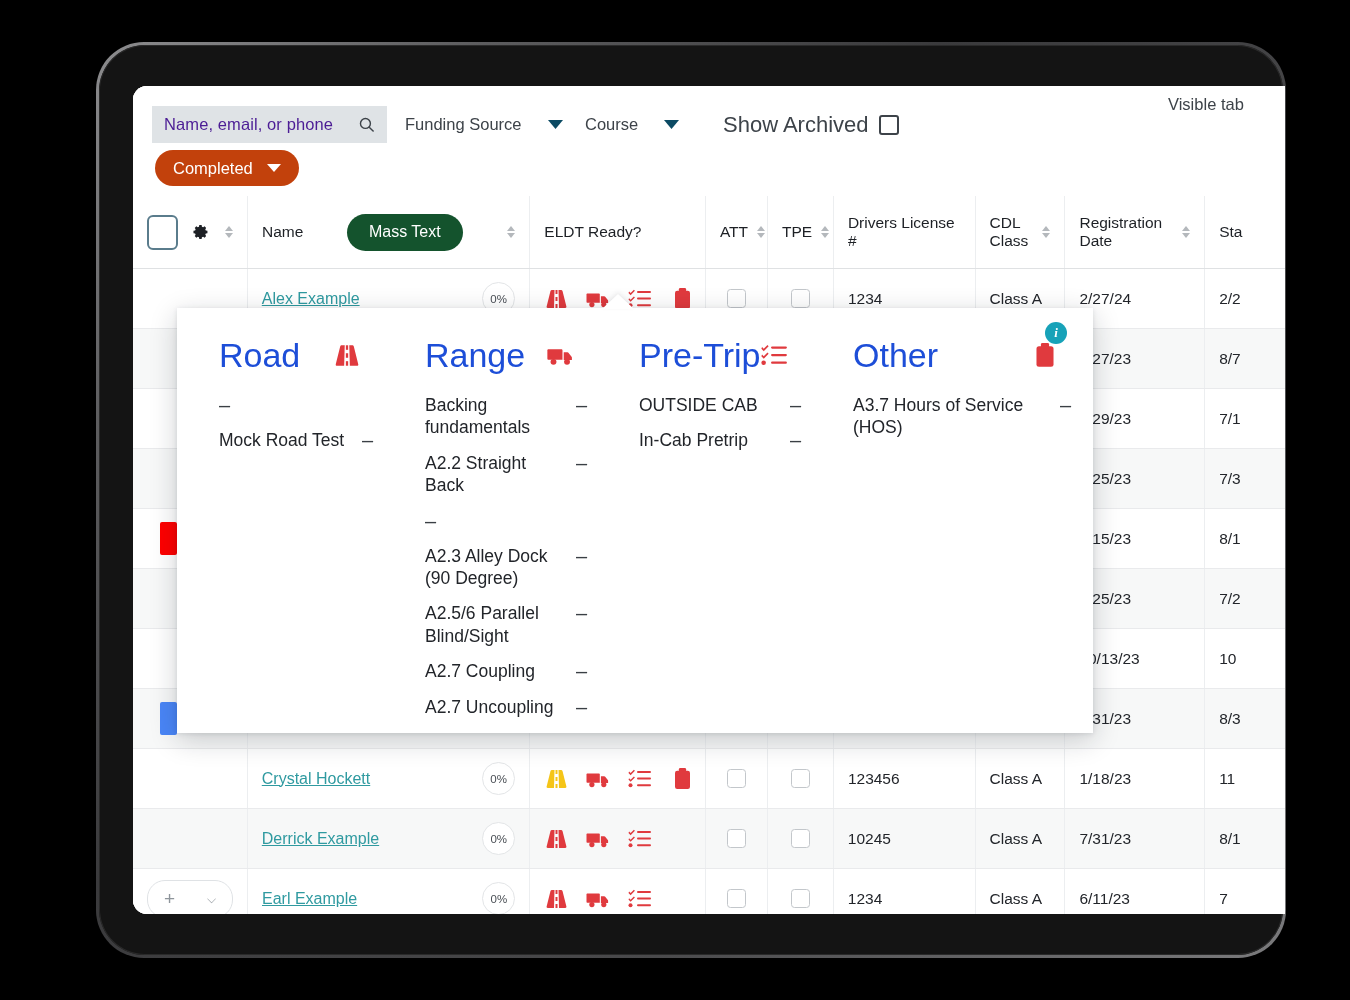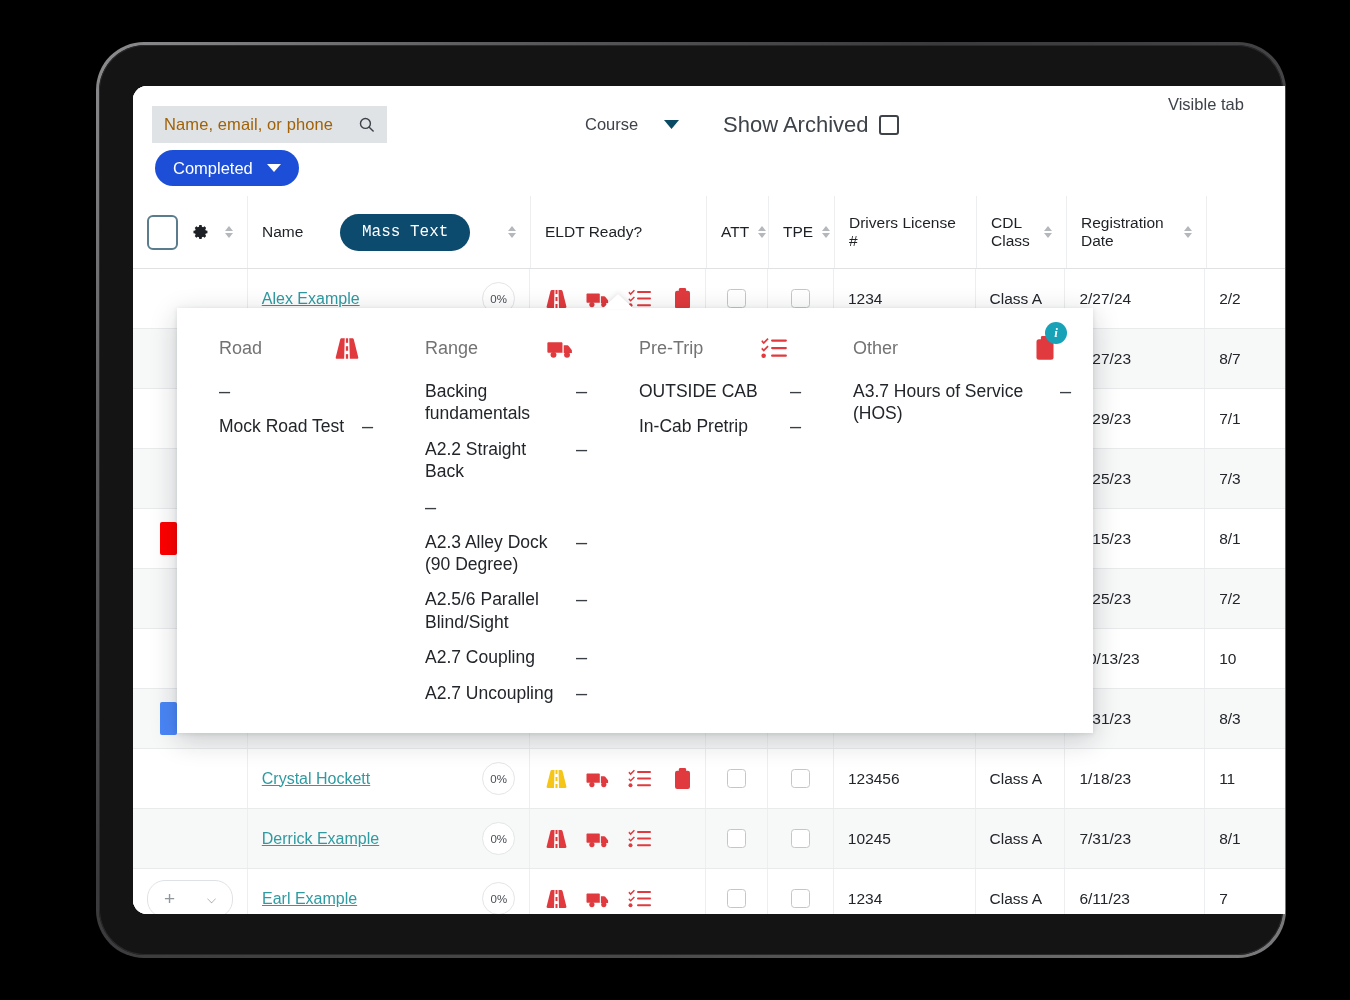--- a/index.html
+++ b/index.html
@@ -25,38 +25,38 @@
   }
   .screen-inner{position:relative;width:1152px;height:828px;background:#fff;}
 
   
   .toolbar{position:absolute;left:0;top:0;width:1152px;height:110px;background:#fff;}
   .search-box{
     position:absolute;left:19px;top:20px;width:235px;height:37px;
     background:#dfe3e6;display:flex;align-items:center;justify-content:space-between;
     padding:0 12px;box-sizing:border-box;
   }
-  .search-box .ph{font-size:16.5px;color:#a16207;letter-spacing:.1px;}
+  .search-box .ph{font-size:16.5px;color:#4c1d95;letter-spacing:.1px;}
   .search-ico{width:17px;height:17px;flex:none;}
   .filter{
     position:absolute;top:20px;height:37px;display:flex;align-items:center;gap:26px;
     font-size:16.5px;color:#3d4349;cursor:pointer;
   }
   .filter .cap{font-size:11px;color:#0b4a63;line-height:1;}
   #f-funding{left:272px;}
   #f-course{left:452px;}
   .archived{
     position:absolute;left:590px;top:20px;height:37px;display:flex;align-items:center;gap:10px;
     font-size:22px;color:#3d4349;
   }
   .archived .box{width:20px;height:20px;border:2px solid #3d4349;border-radius:3px;background:#fff;box-sizing:border-box;}
   .visible-tab{position:absolute;left:1035px;top:9px;font-size:16.5px;color:#3d4349;white-space:nowrap;}
 
   .pill{
-    position:absolute;left:22px;top:64px;height:36px;border-radius:18px;background:#1d4ed8;
+    position:absolute;left:22px;top:64px;height:36px;border-radius:18px;background:#c2410c;
     color:#fff;display:inline-flex;align-items:center;gap:14px;padding:0 18px;
     font-size:16.5px;cursor:pointer;
   }
   .pill .cap{font-size:11px;line-height:1;}
 
   
   .table{position:absolute;left:0;top:110px;width:1152px;}
   .row{display:flex;border-bottom:1px solid #e9eaec;min-height:59px;background:#fff;}
   .row.alt{background:#f7f8f8;}
   .row.head{min-height:72px;background:#fff;border-bottom:1px solid #dfe1e3;}
@@ -78,23 +78,23 @@
 
   .sortbox{display:flex;align-items:center;gap:8px;width:100%;justify-content:space-between;}
   .sorticon{width:9px;flex:none;display:flex;flex-direction:column;gap:2px;align-items:center;}
   .sorticon i{display:block;width:0;height:0;border-left:4.5px solid transparent;border-right:4.5px solid transparent;}
   .sorticon i.up{border-bottom:5px solid #b4b8bc;}
   .sorticon i.dn{border-top:5px solid #b4b8bc;}
 
   .hdr-chk{width:35px;height:35px;border:2px solid #5a7c8c;border-radius:6px;background:#fff;box-sizing:border-box;cursor:pointer;}
   .gear{width:20px;height:20px;}
   .masstext{
-    background:#0c4a6e;color:#fff;border-radius:19px;height:37px;padding:0 22px;
+    background:#14532d;color:#fff;border-radius:19px;height:37px;padding:0 22px;
     display:inline-flex;align-items:center;font-size:16px;cursor:pointer;border:none;
-    font-family:Liberation Mono, monospace;
+    font-family:Liberation Sans, sans-serif;
   }
   .namelink{color:#2f9aa0;text-decoration:underline;font-size:16px;cursor:pointer;}
   .pct{
     width:31px;height:31px;border-radius:50%;border:1px solid #e3e5e7;background:#fff;
     display:flex;align-items:center;justify-content:center;font-size:11.5px;color:#4a4f55;flex:none;
   }
   .cbx{width:19px;height:19px;border:1.5px solid #c3c7cb;border-radius:3.5px;background:#fff;box-sizing:border-box;cursor:pointer;}
   .ico{width:25px;height:22px;flex:none;}
   .tag{position:absolute;left:27px;width:17px;height:33px;border-radius:2px;}
   .addbtn{
@@ -115,21 +115,21 @@
     border-bottom:15px solid #fff;z-index:41;
     filter:drop-shadow(0 -2px 2px rgba(20,25,35,.08));
   }
   .pop-cols{display:flex;padding:28px 0 0 0;height:100%;box-sizing:border-box;}
   .pop-col{padding:0 22px 0 42px;box-sizing:border-box;}
   .pc-0{width:218px;}
   .pc-1{width:214px;padding-left:30px;}
   .pc-2{width:214px;padding-left:30px;}
   .pc-3{width:270px;padding-left:30px;}
   .pop-h{display:flex;align-items:center;justify-content:space-between;margin-bottom:19px;padding-right:12px;}
-  .pop-h .t{font-size:18px;color:#737373;font-weight:400;}
+  .pop-h .t{font-size:34px;color:#1d4ed8;font-weight:400;}
   .pop-h .i{width:28px;height:25px;flex:none;}
   .pop-item{display:flex;align-items:flex-start;justify-content:space-between;gap:10px;margin-bottom:13px;}
   .pop-item .lbl{font-size:17.5px;line-height:1.28;color:#22252a;}
   .pop-item .dash{font-size:20px;color:#3a3f45;flex:none;line-height:1.1;}
   .info-badge{
     position:absolute;right:26px;top:14px;width:22px;height:22px;border-radius:50%;
     background:#17a2b8;color:#fff;font-size:13px;font-weight:bold;font-style:italic;
     display:flex;align-items:center;justify-content:center;font-family:"Liberation Serif",serif;
   }
 </style>
@@ -146,20 +146,26 @@
     <div class="toolbar">
 
       <div class="search-box">
         <span class="ph">Name, email, or phone</span>
         <svg class="search-ico" viewBox="0 0 24 24" fill="none" stroke="#3d4349" stroke-width="2">
           <circle cx="10.5" cy="10.5" r="7"></circle>
               <line x1="15.8" y1="15.8" x2="22" y2="22"></line>
         </svg>
       </div>
 
+      <div class="filter" id="f-funding">
+        <span>Funding Source</span>
+        <svg class="cap" width="15" height="9" viewBox="0 0 15 9">
+              <path d="M0 0 L15 0 L7.5 9 Z" fill="#0b4a63"></path>
+            </svg>
+      </div>
 
       <div class="filter" id="f-course">
         <span>Course</span>
         <svg class="cap" width="15" height="9" viewBox="0 0 15 9">
               <path d="M0 0 L15 0 L7.5 9 Z" fill="#0b4a63"></path>
             </svg>
       </div>
 
       <div class="archived">
         <span>Show Archived</span>
@@ -241,20 +247,23 @@
         <div class="cell c-reg">
           <div class="sortbox">
             <span>Registration Date</span>
             <span class="sorticon">
                   <i class="up"></i>
                   <i class="dn"></i>
                 </span>
           </div>
         </div>
 
+        <div class="cell c-sta">
+          <span>Sta</span>
+        </div>
       </div>
 
       <div id="rows">
             <div class="row">
     <div class="cell c-sel"></div>
     <div class="cell c-name">
       <span class="namelink">Alex Example</span>
       <span class="pct">0%</span>
     </div>
     <div class="cell c-eldt">

